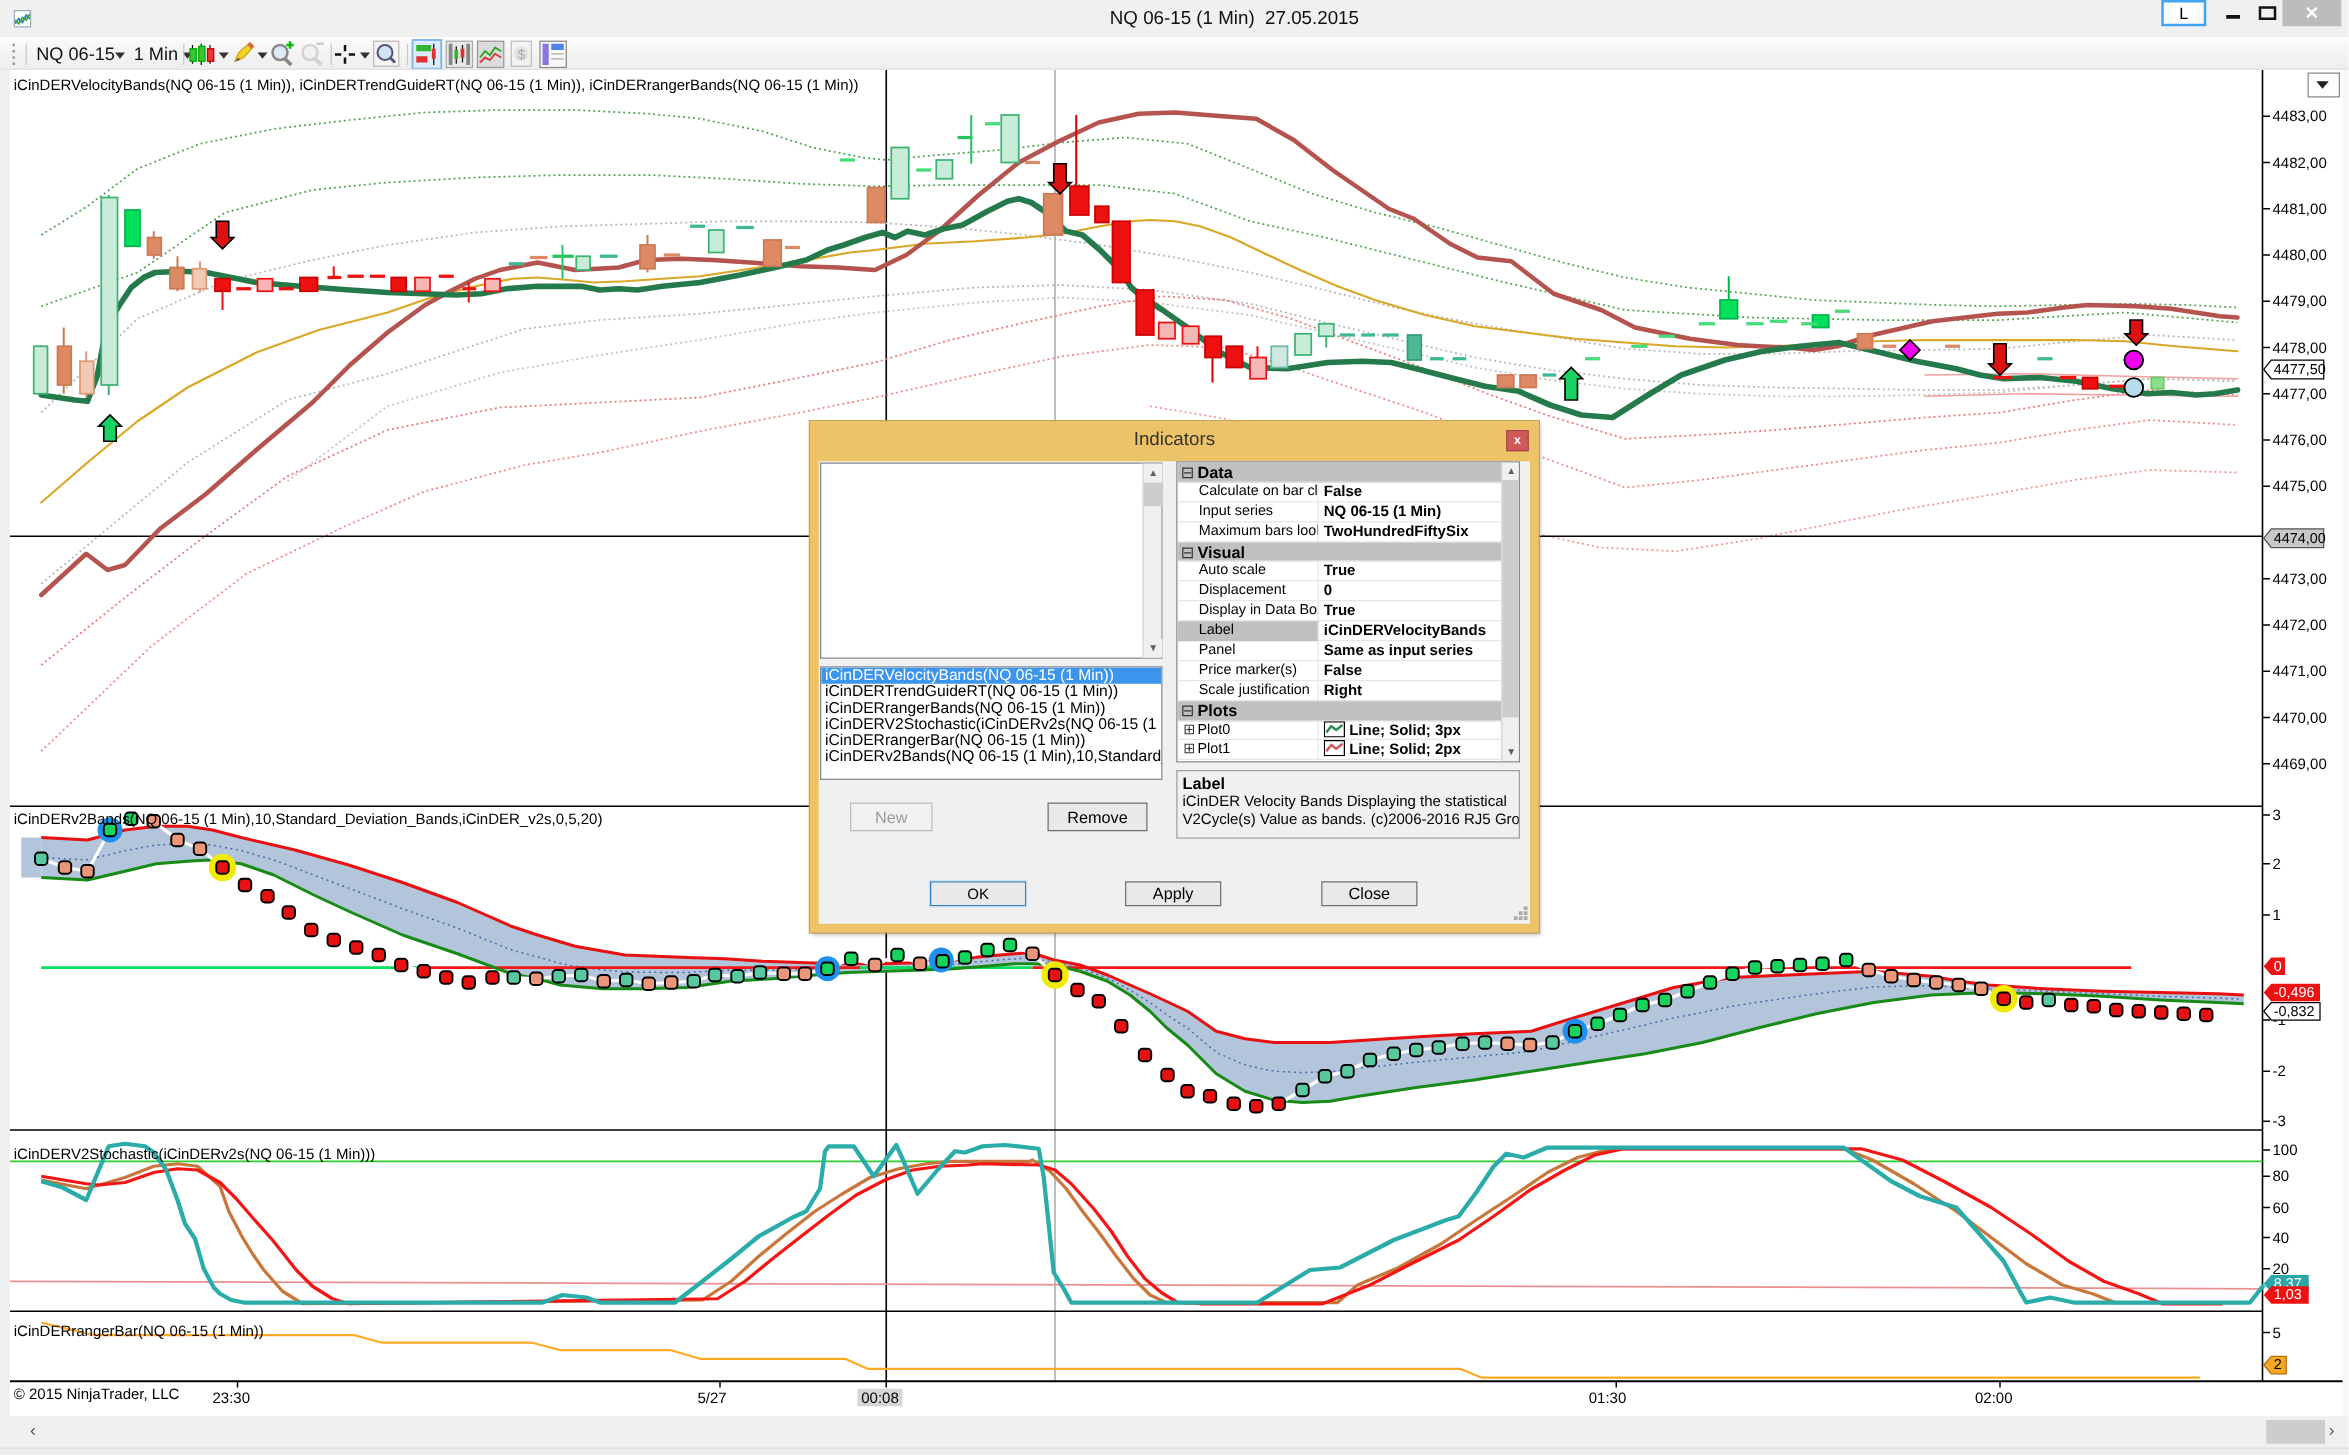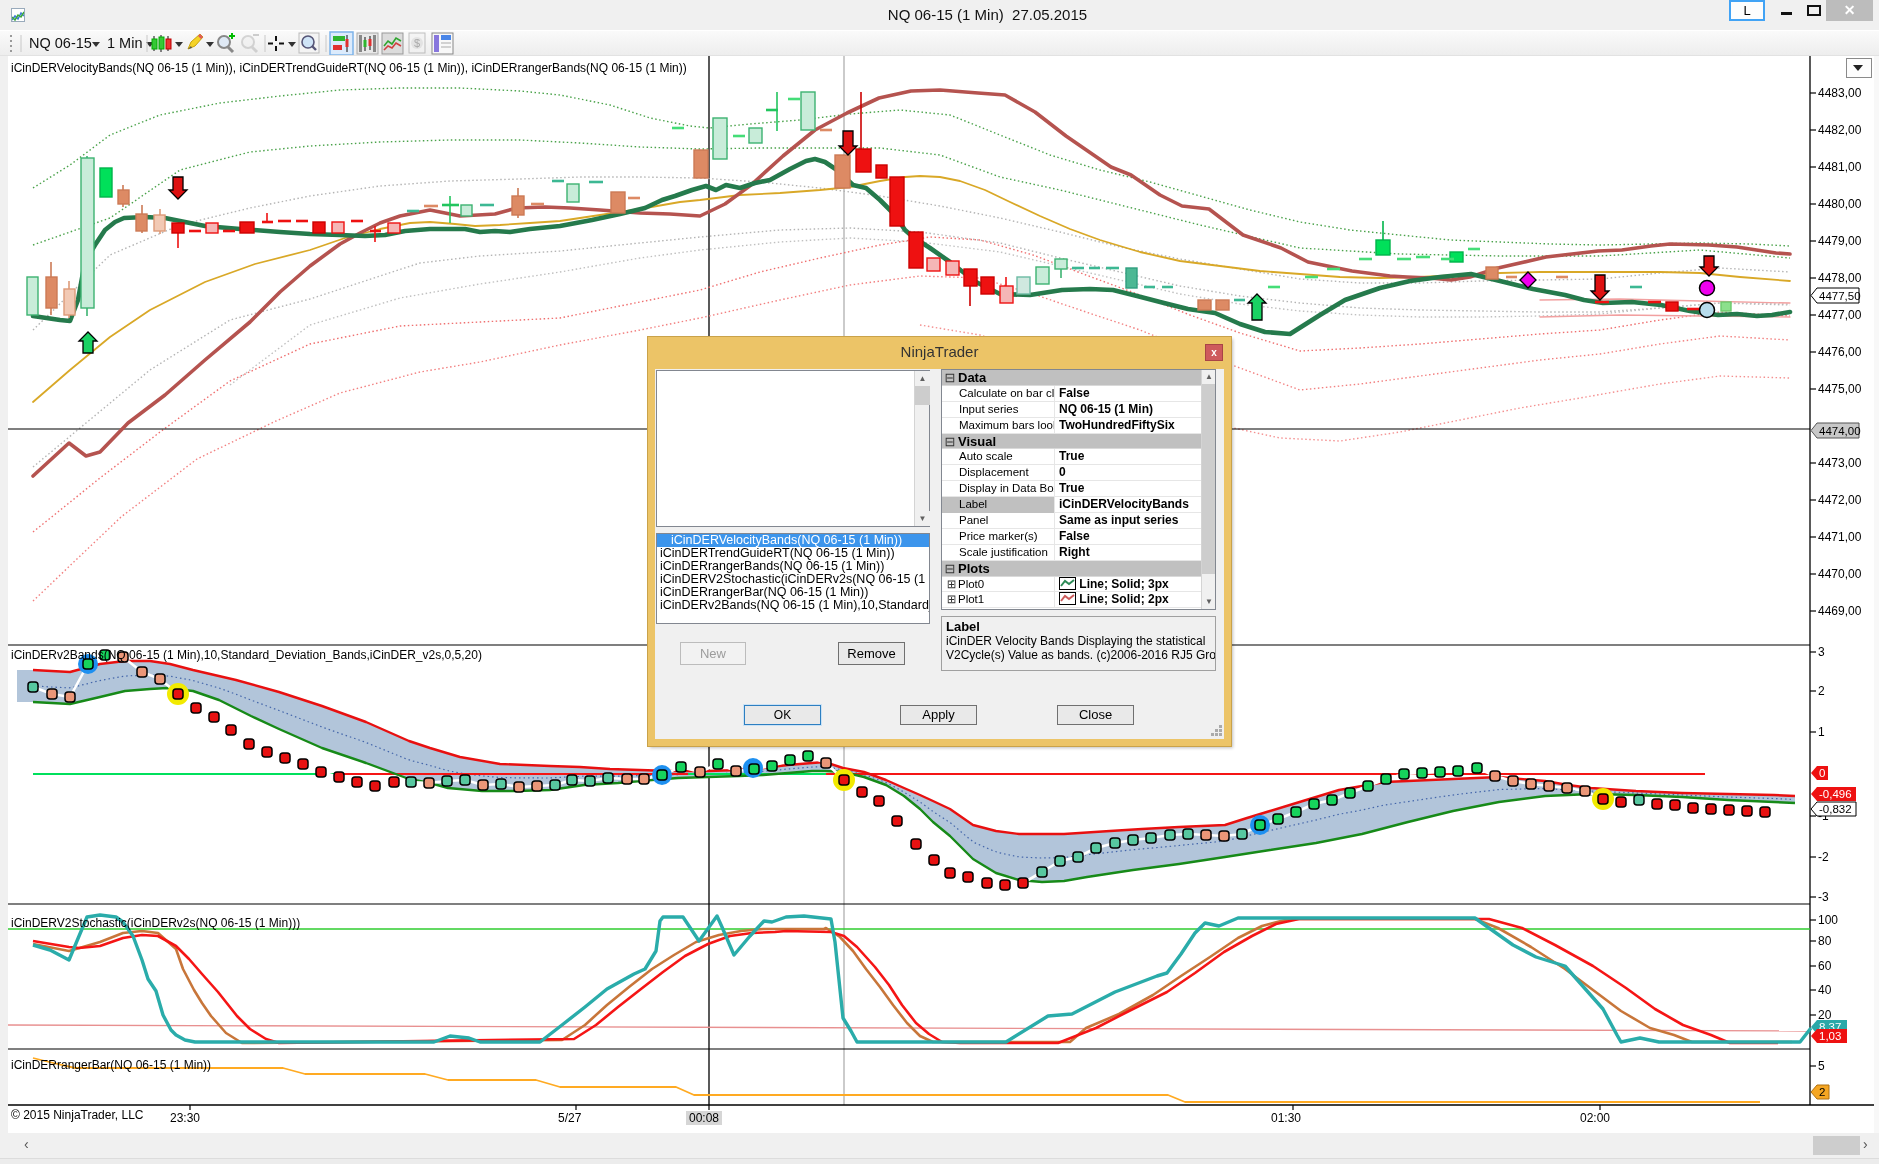--- a/index.html
+++ b/index.html
@@ -457,38 +457,38 @@
       <path d="M 1 1 l 10 0 l -5 6 z" fill="#222"></path>
     </svg>
 
   <div style="position:absolute;left:0;top:1133px;width:1879px;height:25px;background:#f0f0f0;"></div>
   <div style="position:absolute;left:0;top:1158px;width:1879px;height:6px;background:#ececec;border-top:1px solid #dcdcdc;"></div>
   <div style="position:absolute;left:1813px;top:1136px;width:47px;height:19px;background:#cdcdcd;"></div>
   <div style="position:absolute;left:24px;top:1136px;font-size:14px;color:#555;">‹</div>
   <div style="position:absolute;left:1863px;top:1136px;font-size:14px;color:#555;">›</div>
 
   <div style="position:absolute;left:648px;top:337px;width:583px;height:409px;background:#ecc467;outline:1px solid #c9a24a;box-shadow:2px 2px 3px rgba(0,0,0,0.25);">
-    <div style="position:absolute;left:0;top:0;width:583px;height:32px;text-align:center;font-size:15px;color:#333;line-height:30px;">NinjaTrader</div>
+    <div style="position:absolute;left:0;top:0;width:583px;height:32px;text-align:center;font-size:15px;color:#333;line-height:30px;">Indicators</div>
     <div style="position:absolute;left:557px;top:7px;width:18px;height:17px;background:#ce5a5c;border:1px solid #a94446;color:#fff;text-align:center;font-size:10px;line-height:15px;font-weight:bold;">x</div>
     <div style="position:absolute;left:7px;top:32px;width:569px;height:370px;background:#f0f0f0;"></div>
 
     <div style="position:absolute;left:8px;top:33px;width:274px;height:157px;background:#fff;border:1px solid #828790;font-size:12.5px;color:#000;">
       <div style="position:absolute;right:0;top:0;width:15px;height:155px;background:#f0f0f0;border-left:1px solid #d4d4d4;">
         <div style="position:absolute;left:0;top:0;width:15px;height:15px;background:#f0f0f0;color:#606060;font-size:8px;text-align:center;line-height:15px;">▲</div>
         <div style="position:absolute;left:0;top:15px;width:15px;height:19px;background:#cdcdcd;"></div>
         <div style="position:absolute;left:0;bottom:0;width:15px;height:15px;background:#f0f0f0;color:#606060;font-size:8px;text-align:center;line-height:15px;">▼</div>
       </div>
     </div>
 
     <div style="position:absolute;left:8px;top:196px;width:274px;height:91px;background:#fff;border:1px solid #828790;font-size:12.5px;color:#000;overflow:hidden;white-space:nowrap;">
-      <div style="background:#3c95ec;color:#fff;line-height:13px;padding-left:14px;">iCinDERVelocityBands(NQ 06-15 (1 Min))</div>
+      <div style="background:#3c95ec;color:#fff;line-height:13px;padding-left:3px;">iCinDERVelocityBands(NQ 06-15 (1 Min))</div>
       <div style="line-height:13px;padding-left:3px;">iCinDERTrendGuideRT(NQ 06-15 (1 Min))<br>iCinDERrangerBands(NQ 06-15 (1 Min))<br>iCinDERV2Stochastic(iCinDERv2s(NQ 06-15 (1 Min)))<br>iCinDERrangerBar(NQ 06-15 (1 Min))<br>iCinDERv2Bands(NQ 06-15 (1 Min),10,Standard_Deviatio</div>
     </div>
     <div style="position:absolute;left:32px;top:305px;width:66px;height:23px;background:#f2f2f2;border:1px solid #bcbcbc;text-align:center;font-size:13px;line-height:21px;color:#9c9c9c;">New</div>
-    <div style="position:absolute;left:190px;top:305px;width:67px;height:23px;background:#e9e9e9;border:1px solid #707070;text-align:center;font-size:13px;line-height:21px;color:#000;">Remove</div>
+    <div style="position:absolute;left:190px;top:305px;width:80px;height:23px;background:#e9e9e9;border:1px solid #707070;text-align:center;font-size:13px;line-height:21px;color:#000;">Remove</div>
 
     <div style="position:absolute;left:293px;top:32px;width:275px;height:241px;background:#fff;border:1px solid #828790;font-size:13px;color:#000;overflow:hidden;">
       <div class="pgh"><span class="pgx">⊟</span><b>Data</b></div>
       <div class="pgr"><span class="pgn">Calculate on bar close</span><span class="pgv"><b>False</b></span></div>
       <div class="pgr"><span class="pgn">Input series</span><span class="pgv"><b>NQ 06-15 (1 Min)</b></span></div>
       <div class="pgr"><span class="pgn">Maximum bars look ba(</span><span class="pgv"><b>TwoHundredFiftySix</b></span></div>
       <div class="pgh"><span class="pgx">⊟</span><b>Visual</b></div>
       <div class="pgr"><span class="pgn">Auto scale</span><span class="pgv"><b>True</b></span></div>
       <div class="pgr"><span class="pgn">Displacement</span><span class="pgv"><b>0</b></span></div>
       <div class="pgr"><span class="pgn">Display in Data Box</span><span class="pgv"><b>True</b></span></div>

